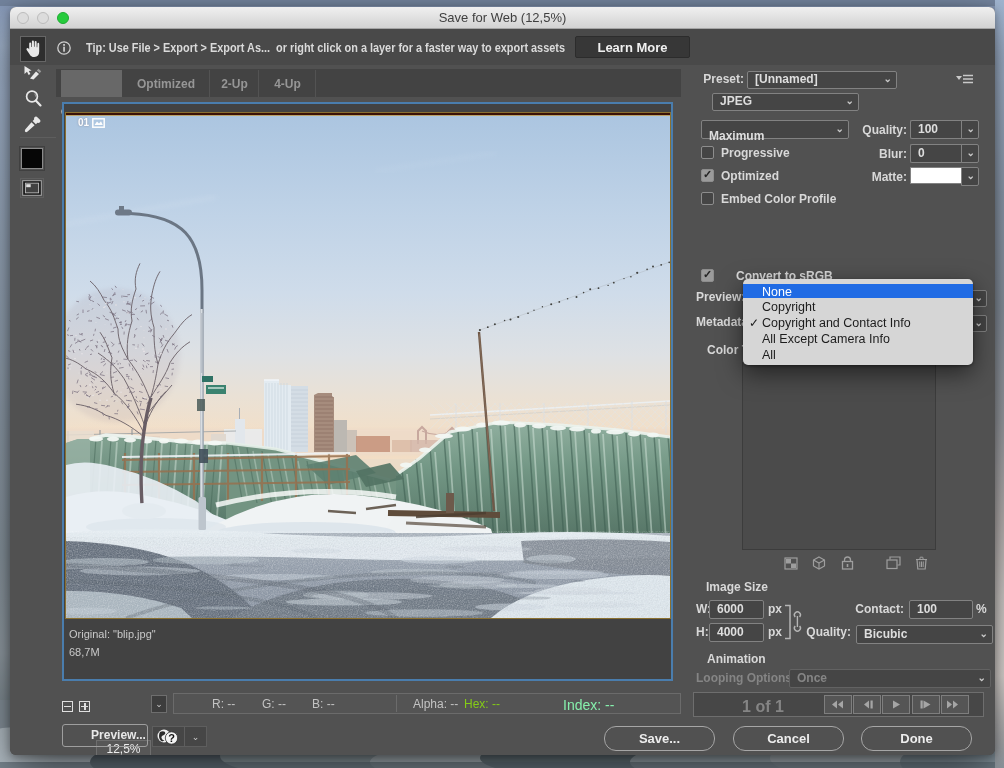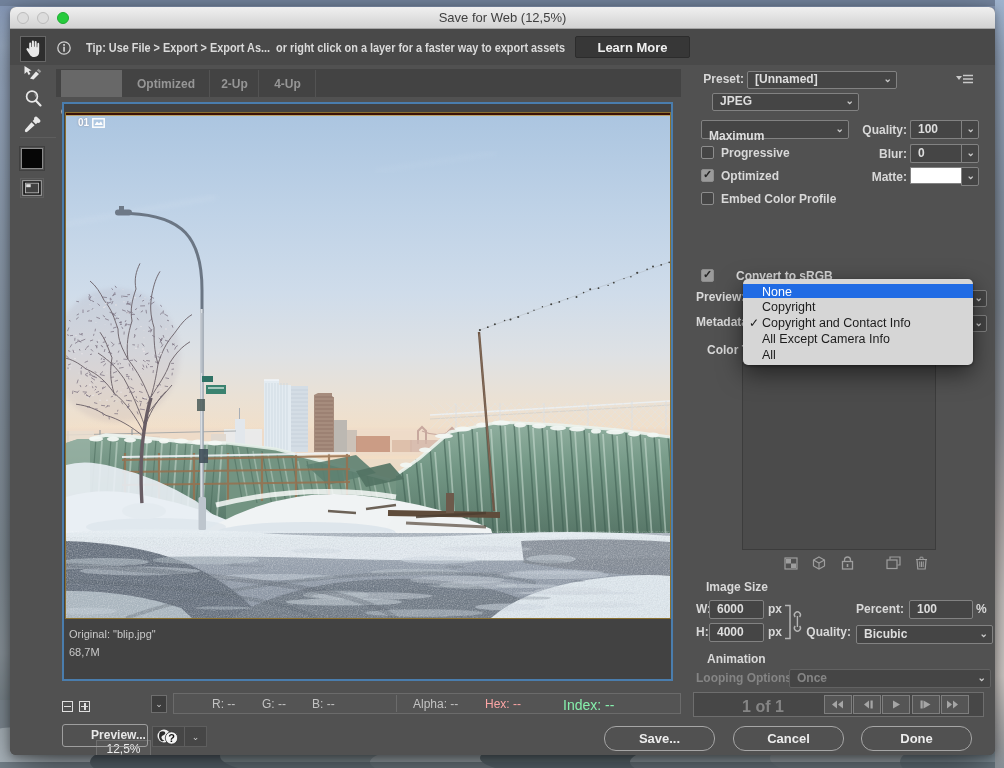--- a/index.html
+++ b/index.html
@@ -579,21 +579,21 @@
       <div class="abs" style="left:71px;top:676.5px;width:7px;height:1.4px;background:#e0e0e0;"></div>
       <div class="abs" style="left:74.3px;top:673.5px;width:1.4px;height:7px;background:#e0e0e0;"></div>
       <div class="abs" style="left:86px;top:666px;width:55px;height:18px;background:#575757;border:1px solid #6e6e6e;box-sizing:border-box;text-align:center;font-size:12px;color:#ececec;line-height:17px;margin-top:45px;">12,5%</div>
       <div class="abs" style="left:141px;top:666px;width:16px;height:18px;background:#3d3d3d;border:1px solid #6e6e6e;box-sizing:border-box;color:#ccc;font-size:9px;text-align:center;line-height:17px;">⌄</div>
       <div class="abs" style="left:163px;top:664px;width:508px;height:21px;background:#545454;border:1px solid #6b6b6b;box-sizing:border-box;"></div>
       <div class="abs" style="left:202px;top:668px;font-size:12px;color:#c3c3c3;">R: --</div>
       <div class="abs" style="left:252px;top:668px;font-size:12px;color:#c3c3c3;">G: --</div>
       <div class="abs" style="left:302px;top:668px;font-size:12px;color:#c3c3c3;">B: --</div>
       <div class="abs" style="left:386px;top:666px;width:1px;height:17px;background:#6b6b6b;"></div>
       <div class="abs" style="left:403px;top:668px;font-size:12px;color:#c3c3c3;">Alpha: --</div>
-      <div class="abs" style="left:475px;top:668px;font-size:12px;color:#fca5a5;">Hex: --</div>
+      <div class="abs" style="left:454px;top:668px;font-size:12px;color:#84cc16;">Hex: --</div>
       <div class="abs" style="left:553px;top:668px;font-size:14px;color:#86efac;">Index: --</div>
       <div class="abs" style="left:52px;top:695px;width:86px;height:23px;border:1px solid #9e9e9e;border-radius:3px;box-sizing:border-box;text-align:center;font-size:12px;font-weight:bold;color:#e8e8e8;line-height:21px;padding-left:27px;">Preview...</div>
       <div class="abs" style="left:142px;top:697px;width:33px;height:21px;background:#464646;border:1px solid #5e5e5e;box-sizing:border-box;"></div>
       <div class="abs" style="left:174px;top:697px;width:23px;height:21px;background:#464646;border:1px solid #5e5e5e;box-sizing:border-box;color:#ccc;font-size:9px;text-align:center;line-height:20px;">⌄</div>
       <svg class="abs" style="left:146px;top:699px;" width="26" height="17" viewBox="0 0 26 17">
         <circle cx="8" cy="8" r="6.5" fill="#f0f0f0"></circle>
         <path d="M4 4 Q7 2.5 9 4 Q10 6 8 7 Q5 8 5.5 10 Q6 12 8.5 12.5 L6 13.5 Q3 11.5 3 8 Q3 5.5 4 4 Z" fill="#2c2c2c"></path>
         <path d="M10.5 9 Q12.5 8.5 13.5 10 L12.5 12.5 L10.8 11.5 Z" fill="#2c2c2c"></path>
         <circle cx="15.5" cy="10" r="6.2" fill="#f4f4f4" stroke="#2c2c2c" stroke-width="0.8"></circle>
         <text x="15.5" y="14" text-anchor="middle" font-family="Liberation Sans" font-size="11" font-weight="bold" fill="#111">?</text>
@@ -683,21 +683,21 @@
       <div class="lbl" style="left:758px;top:573px;">px</div>
       <div class="lbl" style="left:686px;top:596px;">H:</div>
       <div class="dd" style="left:699px;top:594px;width:53px;height:17px;">
           <span class="tx" style="top:1px;">4000</span>
         </div>
       <div class="lbl" style="left:758px;top:596px;">px</div>
       <svg class="abs" style="left:774px;top:575px;" width="20" height="36" viewBox="0 0 20 36">
         <path d="M1 1.5 L6 1.5 L6 34.5 L1 34.5" fill="none" stroke="#b5b5b5" stroke-width="1.5"></path>
         <path d="M11.2 13 a3 3 0 1 1 4.4 0 M11.2 22 a3 3 0 1 0 4.4 0 M13.4 12 L13.4 23" stroke="#b5b5b5" stroke-width="1.4" fill="none"></path>
       </svg>
-      <div class="lbl" style="left:810px;top:573px;width:84px;text-align:right;">Percent:</div>
+      <div class="lbl" style="left:810px;top:573px;width:84px;text-align:right;">Contact:</div>
       <div class="dd" style="left:899px;top:571px;width:62px;height:17px;">
           <span class="tx" style="top:1px;">100</span>
         </div>
       <div class="lbl" style="left:966px;top:573px;">%</div>
       <div class="lbl" style="left:770px;top:596px;width:71px;text-align:right;">Quality:</div>
       <div class="dd" style="left:846px;top:596px;width:135px;height:17px;">
           <span class="tx" style="top:1px;">Bicubic</span>
           <span class="ar" style="top:1px;">⌄</span>
         </div>
       <div class="lbl" style="left:697px;top:623px;">Animation</div>

